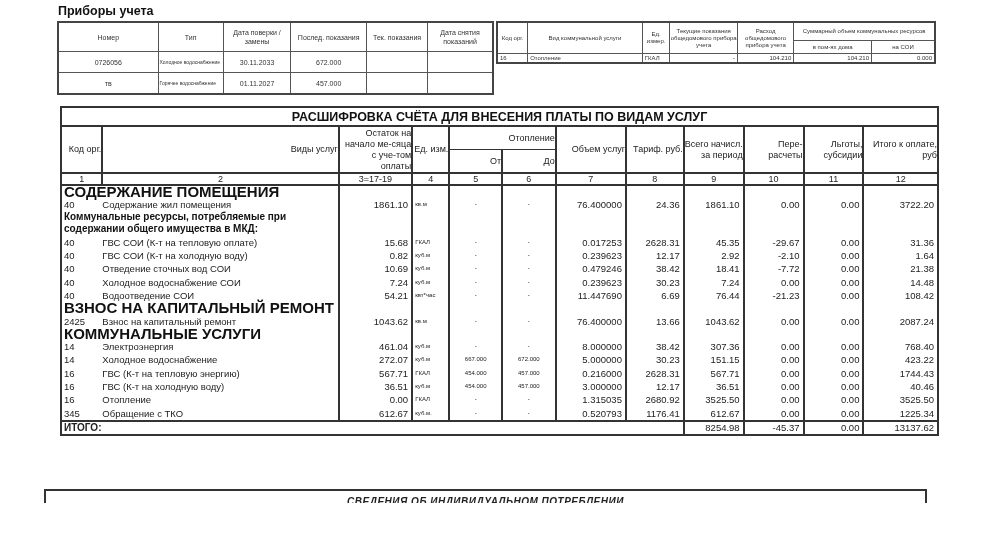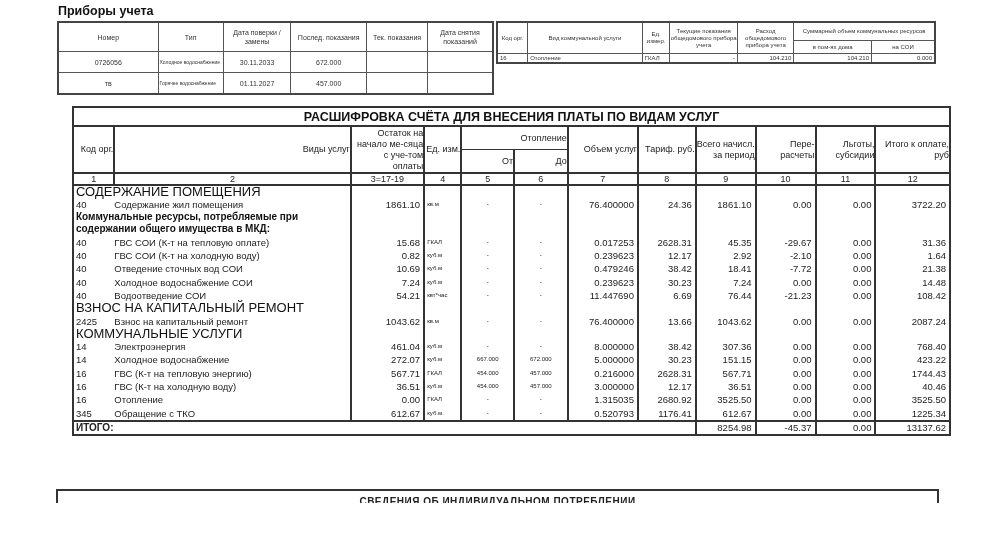--- a/index.html
+++ b/index.html
@@ -11,38 +11,38 @@
   #meters { left: 57px; top: 21px; width: 437px; border: 2px solid #444; }
   #meters td { border: 1px solid #555; font-size: 7px; text-align: center; color: #333; }
   #meters tr.h td { height: 28px; line-height: 9px; }
   #meters tr.r td { height: 20px; }
   #meters td.tiny { font-size: 5px; text-align: left; line-height: 6px; padding-left: 1px; }
   #odpu { left: 496px; top: 21px; width: 440px; border: 2px solid #444; }
   #odpu td { border: 1px solid #555; font-size: 6px; text-align: center; color: #333; line-height: 7px; }
   #odpu tr.row td { height: 8px; }
   #odpu td.l { text-align: left; padding-left: 2px; }
   #odpu td.r { text-align: right; padding-right: 2px; }
-  #bill { left: 72px; top: 106px; width: 879px; border: 2px solid #333; padding-left: 11px; }
+  #bill { left: 60px; top: 106px; width: 879px; border: 2px solid #333; padding-left: 11px; }
   #bill td { font-size: 9.5px; color: #222; }
   #bill .title td { height: 17px; text-align: center; font-size: 12.5px; font-weight: bold; border-bottom: 2px solid #333; color: #111; }
   #bill .hd td { border: 1px solid #333; border-left: 2px solid #333; text-align: right; line-height: 11px; font-size: 9px; }
   #bill .hd1 td { height: 22px; }
   #bill .hd2 td { height: 22px; }
   #bill .num td { border: 1px solid #333; border-left: 2px solid #333; border-top: 2px solid #333; border-bottom: 2px solid #333; text-align: center; font-size: 9px; height: 10px; line-height: 10px; }
-  #bill .sec td { font-weight: normal; font-size: 13px; height: 12px; line-height: 12px; color: #111; }
+  #bill .sec td { font-weight: bold; font-size: 15px; height: 12px; line-height: 12px; color: #111; }
   #bill .sec2 td { font-weight: bold; font-size: 10px; line-height: 12px; color: #111; }
   #bill .row td { height: 13.4px; line-height: 13px; }
   #bill td.vb { border-left: 2px solid #333; }
   #bill td.c1 { padding-left: 2px; }
   #bill td.r { text-align: right; padding-right: 3px; }
   #bill td.unit { font-size: 6px; padding-left: 2px; }
   #bill td.rd { font-size: 6px; text-align: center; }
   #bill .total td { border-top: 2px solid #333; height: 12px; line-height: 12px; }
   #bill .total td.lbl { font-weight: bold; font-size: 10px; padding-left: 2px; }
-  #next { left: 56px; top: 489px; width: 879px; height: 12px; border: 2px solid #333; border-bottom: none; overflow: hidden; }
+  #next { left: 44px; top: 489px; width: 879px; height: 12px; border: 2px solid #333; border-bottom: none; overflow: hidden; font-style: italic; }
   #next span { display: block; text-align: center; font-size: 10px; font-weight: bold; margin-top: 5px; color: #222; letter-spacing: 0.5px; }
 </style>
 </head>
 <body>
 
 <div id="meters-title" class="abs">Приборы учета</div>
 
 <table id="meters" class="abs">
   <colgroup>
       <col style="width:95px">

